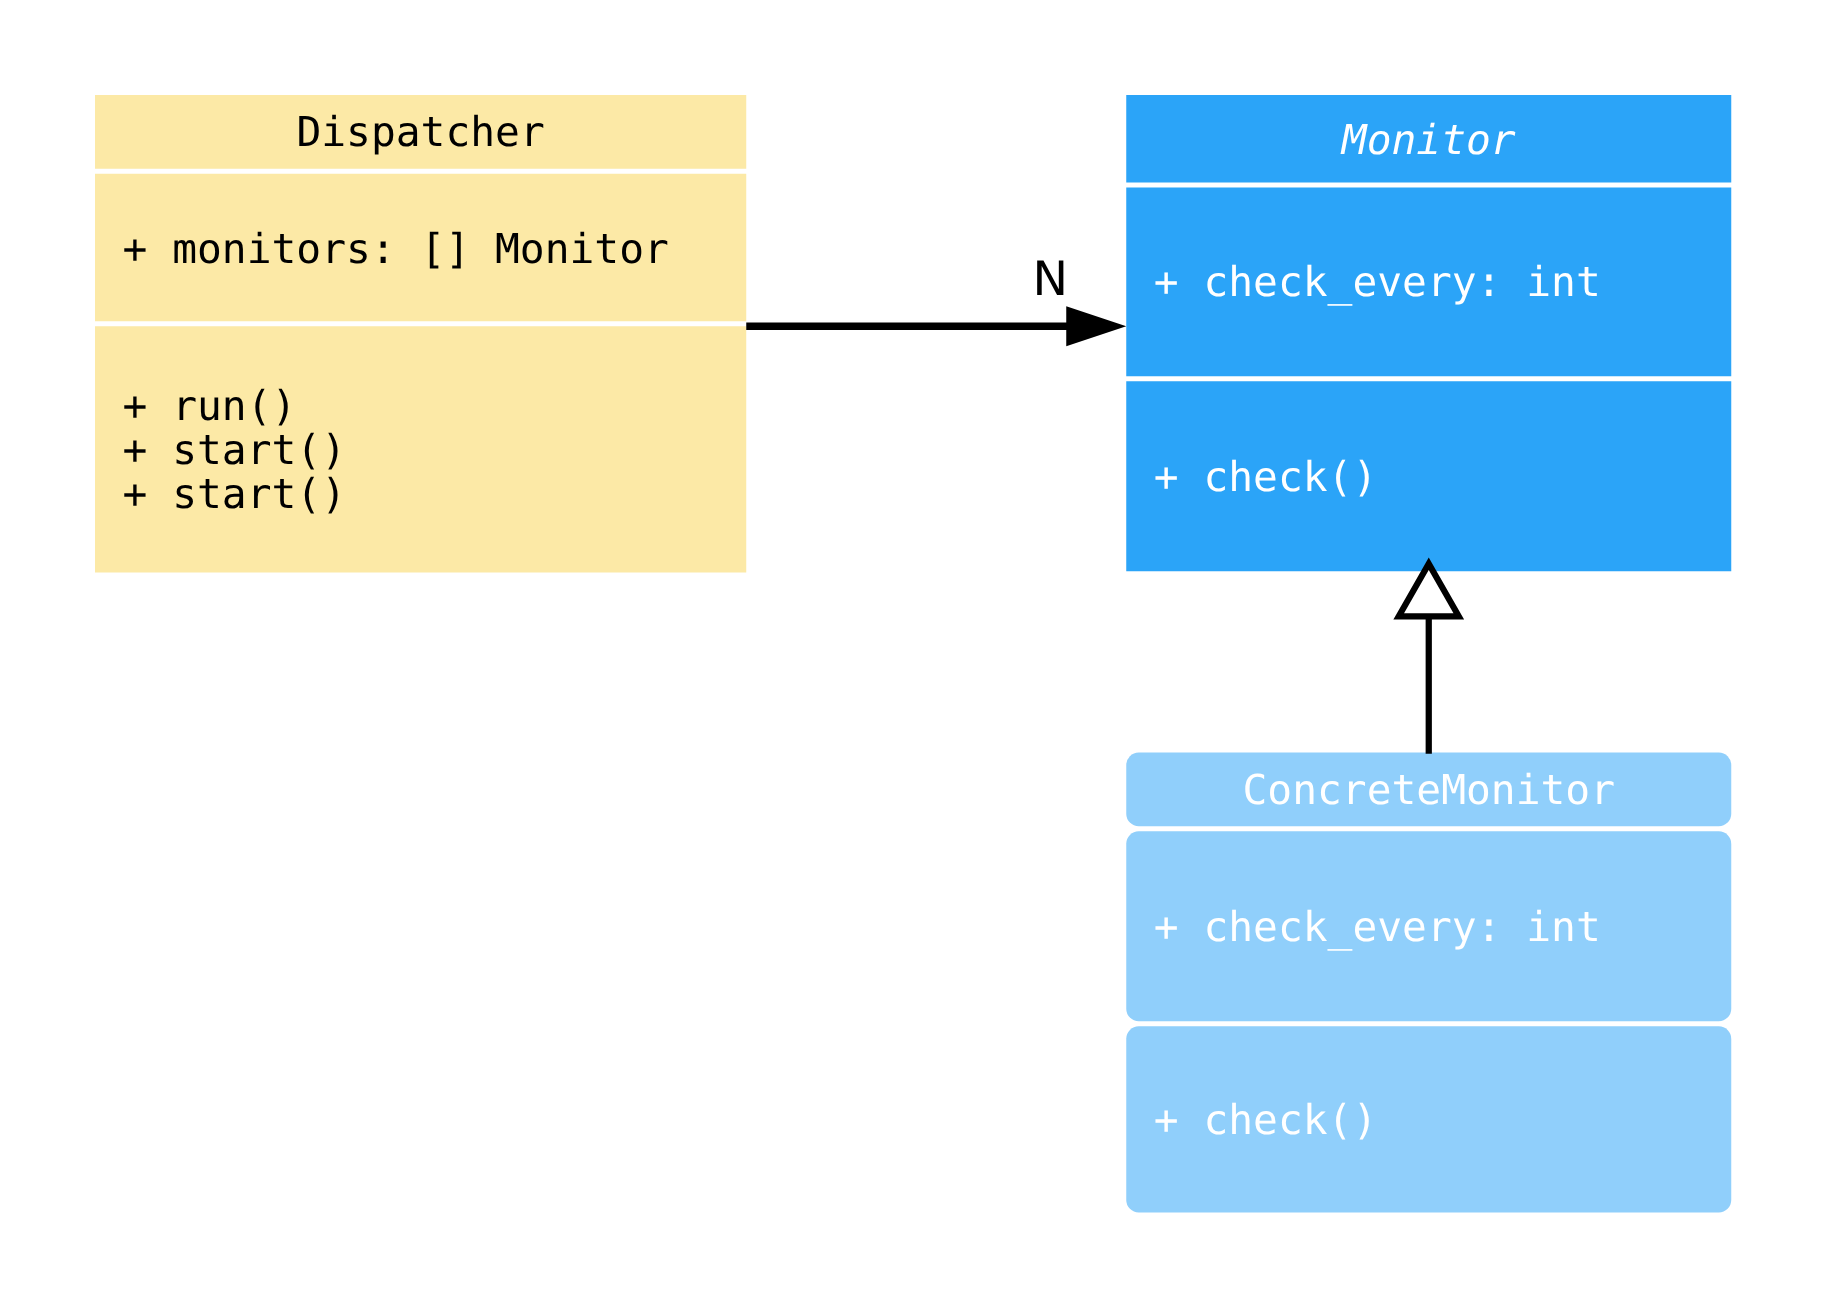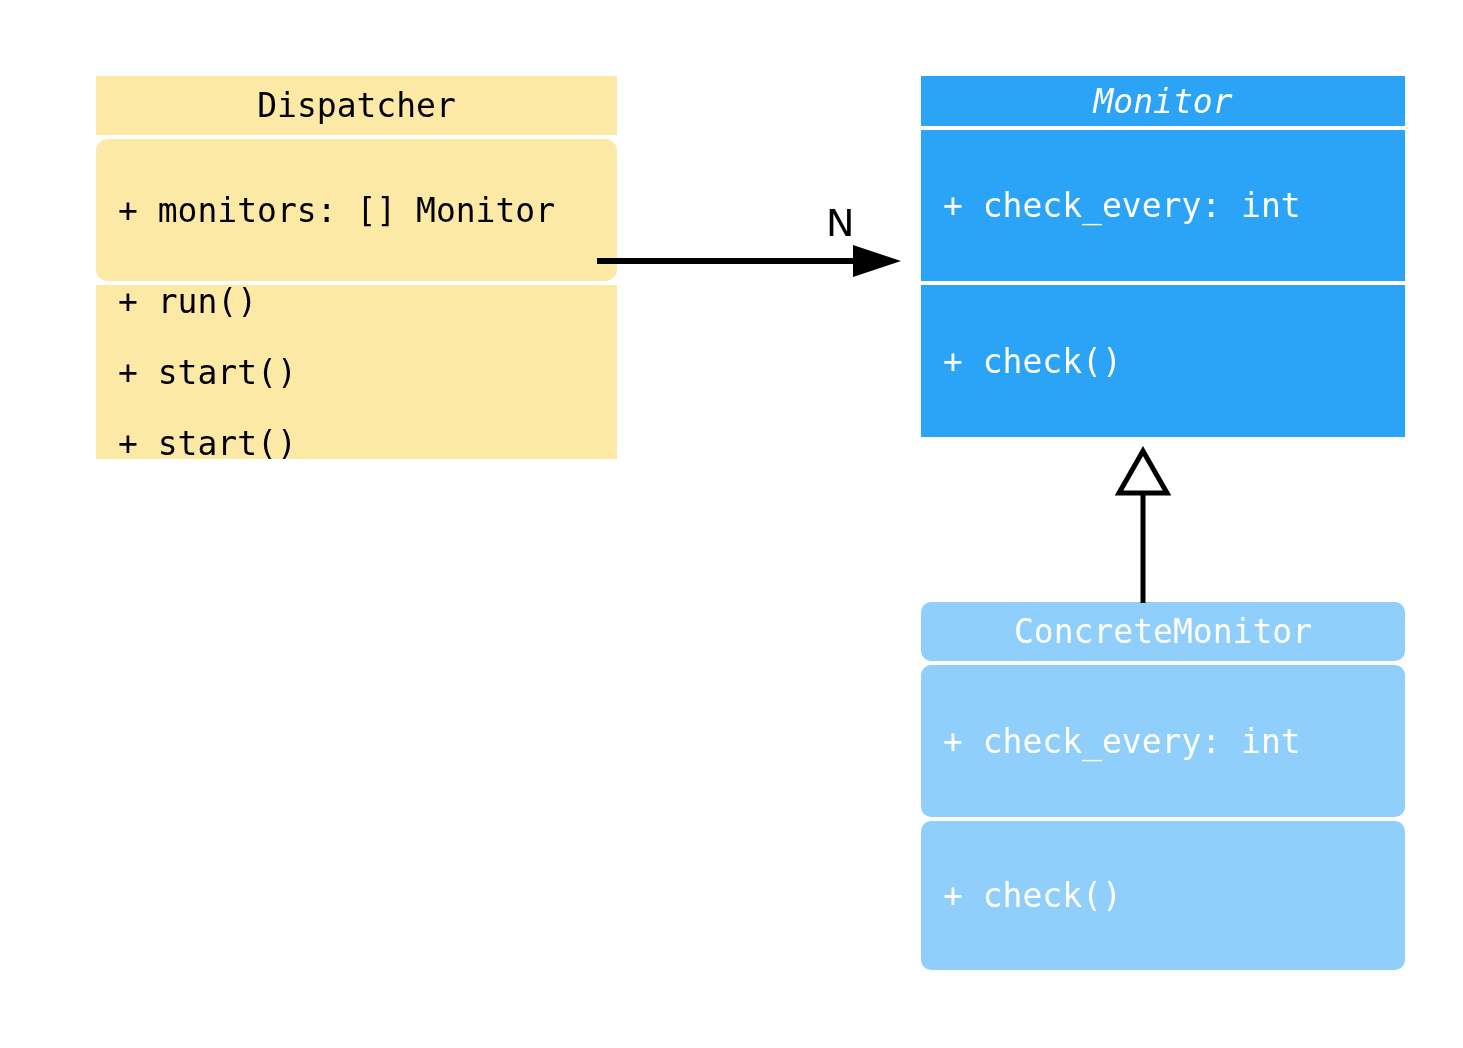--- a/index.html
+++ b/index.html
@@ -9,47 +9,46 @@
     height: 1048px;
     background: #ffffff;
     font-family: "DejaVu Sans Mono", "Liberation Mono", monospace;
     overflow: hidden;
   }
   .uml-class {
     position: absolute;
     display: flex;
     flex-direction: column;
     row-gap: 4px;
-    margin-left: 20px;
   }
   .sec {
     display: flex;
     flex-direction: column;
     justify-content: center;
     font-size: 33px;
     line-height: 35px;
     white-space: pre;
   }
   .sec.title {
     align-items: center;
     text-align: center;
   }
   .sec.members { padding-left: 22px; }
 
   
   #dispatcher { left: 76px; top: 76px; width: 521px; }
   #dispatcher .sec { background: #FCE9A6; color: #000000; }
   #dispatcher .title   { height: 59px; }
-  #dispatcher .attrs   { height: 142px; border-radius: 12px; }
-  #dispatcher .methods { height: 174px; gap: 36px; }
+  #dispatcher .attrs   { height: 118px; }
+  #dispatcher .methods { height: 197px; }
 
   
   #monitor { left: 901px; top: 76px; width: 484px; }
   #monitor .sec { background: #2BA4F8; color: #ffffff; }
-  #monitor .title   { height: 50px; font-style: italic; }
+  #monitor .title   { height: 70px; font-style: italic; }
   #monitor .attrs   { height: 151px; }
   #monitor .methods { height: 152px; }
 
   
   #concrete-monitor { left: 901px; top: 602px; width: 484px; }
   #concrete-monitor .sec { background: #90CFFB; color: #ffffff; border-radius: 10px; }
   #concrete-monitor .title   { height: 59px; }
   #concrete-monitor .attrs   { height: 152px; }
   #concrete-monitor .methods { height: 149px; }
 

